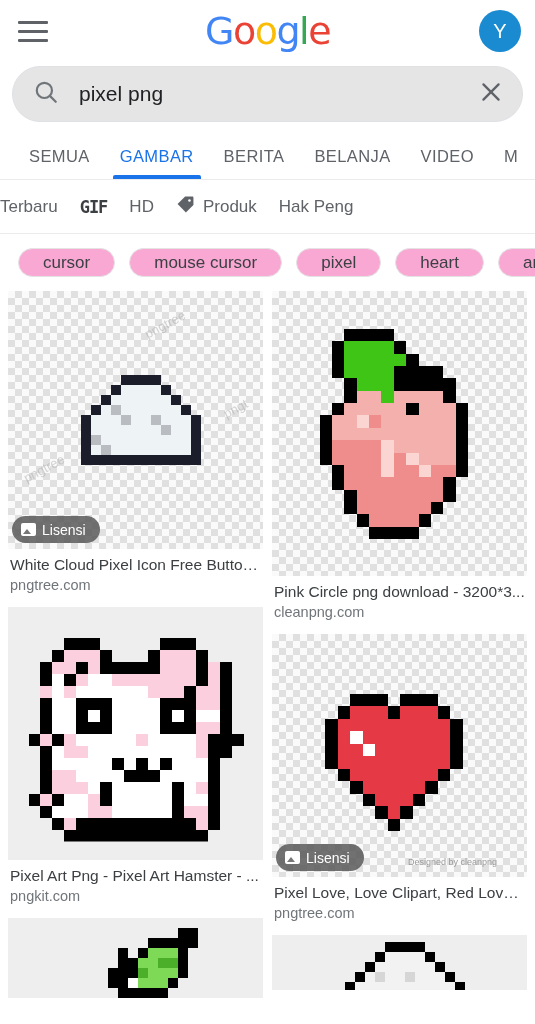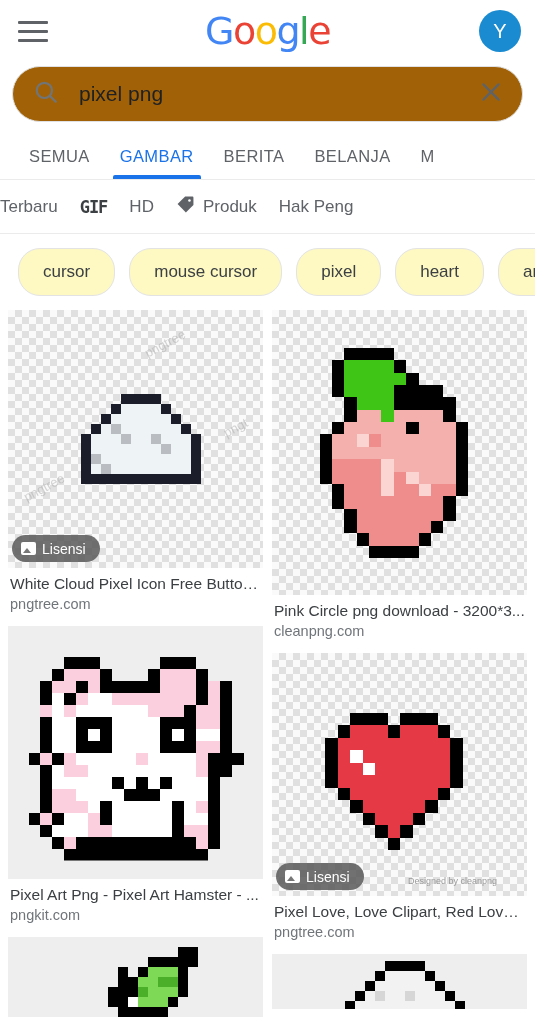--- a/index.html
+++ b/index.html
@@ -54,21 +54,21 @@
   }
 
   
   .searchwrap { padding: 4px 12px 10px; }
   .searchbox {
     height: 56px;
     border: 1px solid #dfe1e5;
     border-radius: 28px;
     display: flex; align-items: center;
     padding: 0 18px 0 20px;
-    background: #a16207;
+    background: #e5e5e5;
   }
   .search-icon { flex: 0 0 auto; margin-right: 20px; }
   .search-input {
     flex: 1 1 auto;
     border: none; outline: none;
     font-size: 21px; color: #202124;
     font-family: "Liberation Sans", sans-serif;
     background: transparent;
   }
   .clear-icon { flex: 0 0 auto; cursor: pointer; }
@@ -134,26 +134,26 @@
   .chips {
     display: flex; align-items: center;
     gap: 14px;
     padding: 14px 0 14px 18px;
     overflow: hidden;
     white-space: nowrap;
   }
   .chip {
     border: 1px solid #e3e3e3;
     border-radius: 22px;
-    height: 48px;
+    height: 29px;
     display: flex; align-items: center;
     padding: 8px 24px;
     font-size: 17px;
     color: #3c4043;
-    background: #fef9c3;
+    background: #f9a8d4;
     cursor: pointer;
     flex: 0 0 auto;
   }
 
   
   .results {
     display: flex;
     gap: 9px;
     padding: 0 8px;
     overflow: hidden;
@@ -258,20 +258,21 @@
       </svg>
     </span>
   </div>
 </div>
 
 <div class="tabs">
   <div class="tab">SEMUA</div>
   <div class="tab active">GAMBAR</div>
   <div class="tab">BERITA</div>
   <div class="tab">BELANJA</div>
+  <div class="tab">VIDEO</div>
   <div class="tab">M</div>
 </div>
 
 <div class="filters">
   <div class="filter">
     <span>Terbaru</span>
   </div>
   <div class="filter gif">
     <span>GIF</span>
   </div>

